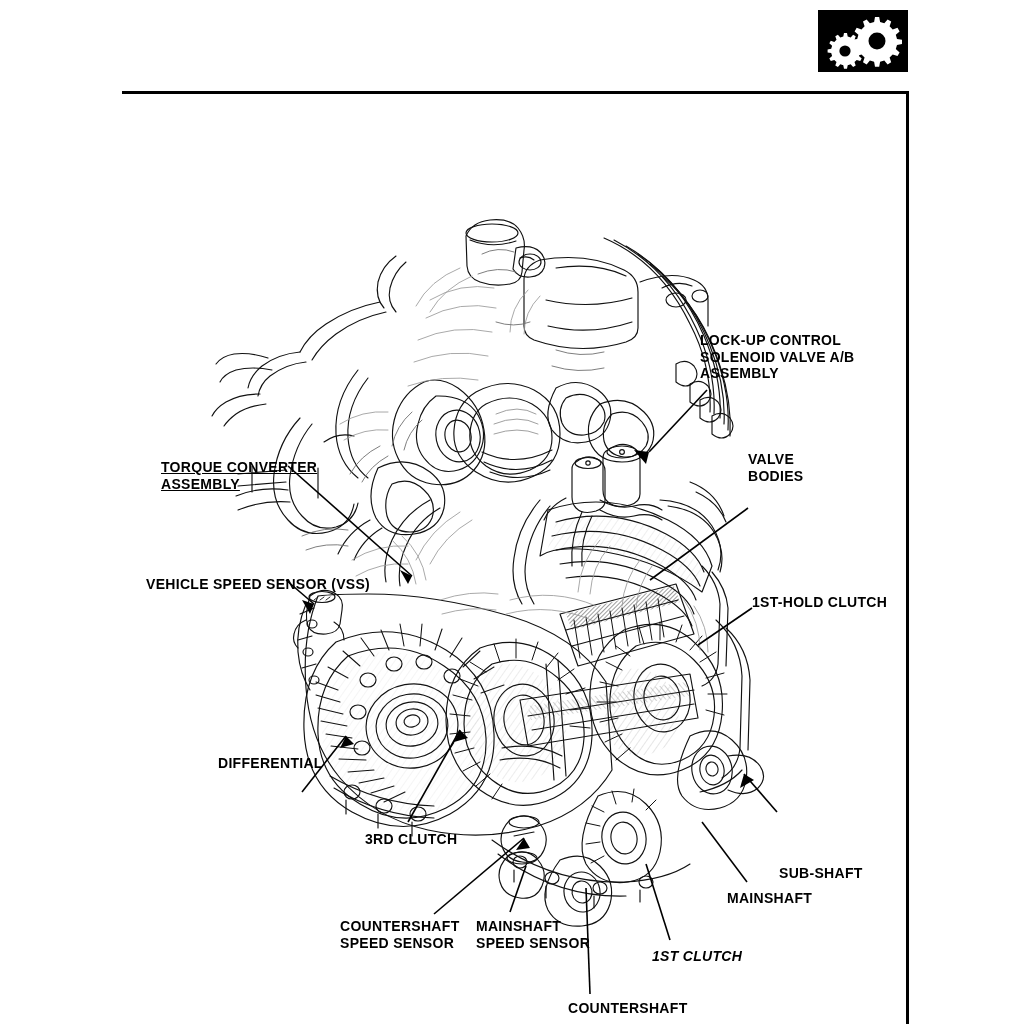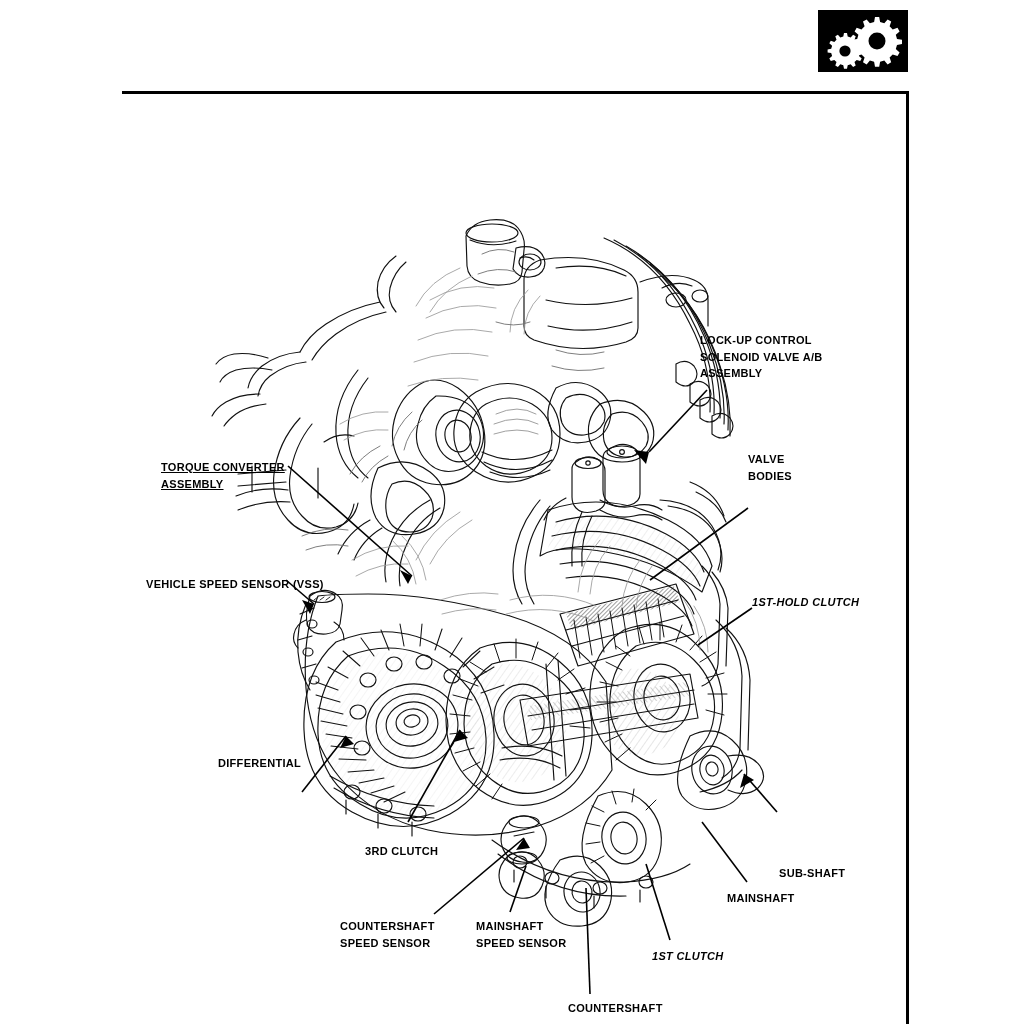--- a/index.html
+++ b/index.html
@@ -53,21 +53,21 @@
     top: 0;
     width: 1024px;
     height: 1024px;
   }
   #illustration svg { display: block; }
 
   
   .callout {
     position: absolute;
     font-family: "Liberation Sans", "DejaVu Sans", sans-serif;
-    font-size: 11px;
+    font-size: 14px;
     font-weight: bold;
     line-height: 16.5px;
     letter-spacing: 0.3px;
     color: #000000;
     white-space: pre;
     text-transform: uppercase;
   }
 </style>
 </head>
 <body>
@@ -529,27 +529,27 @@
 ASSEMBLY</div>
 
   <div class="callout" style="left:161px; top:459px;text-decoration:underline;">TORQUE CONVERTER
 ASSEMBLY</div>
 
   <div class="callout" style="left:748px; top:451px;">VALVE
 BODIES</div>
 
   <div class="callout" style="left:146px; top:576px;">VEHICLE SPEED SENSOR (VSS)</div>
 
-  <div class="callout" style="left:752px; top:594px;font-style:italic;">1ST-HOLD CLUTCH</div>
+  <div class="callout" style="left:752px; top:594px;">1ST-HOLD CLUTCH</div>
 
   <div class="callout" style="left:218px; top:755px;">DIFFERENTIAL</div>
 
   <div class="callout" style="left:779px; top:818px;margin-top:47px;">SUB-SHAFT</div>
 
-  <div class="callout" style="left:365px; top:831px;margin-top:12px;">3RD CLUTCH</div>
+  <div class="callout" style="left:365px; top:831px;">3RD CLUTCH</div>
 
   <div class="callout" style="left:727px; top:890px;">MAINSHAFT</div>
 
   <div class="callout" style="left:340px; top:918px;">COUNTERSHAFT
 SPEED SENSOR</div>
 
   <div class="callout" style="left:476px; top:918px;">MAINSHAFT
 SPEED SENSOR</div>
 
   <div class="callout" style="left:652px; top:948px;font-style:italic;">1ST CLUTCH</div>

